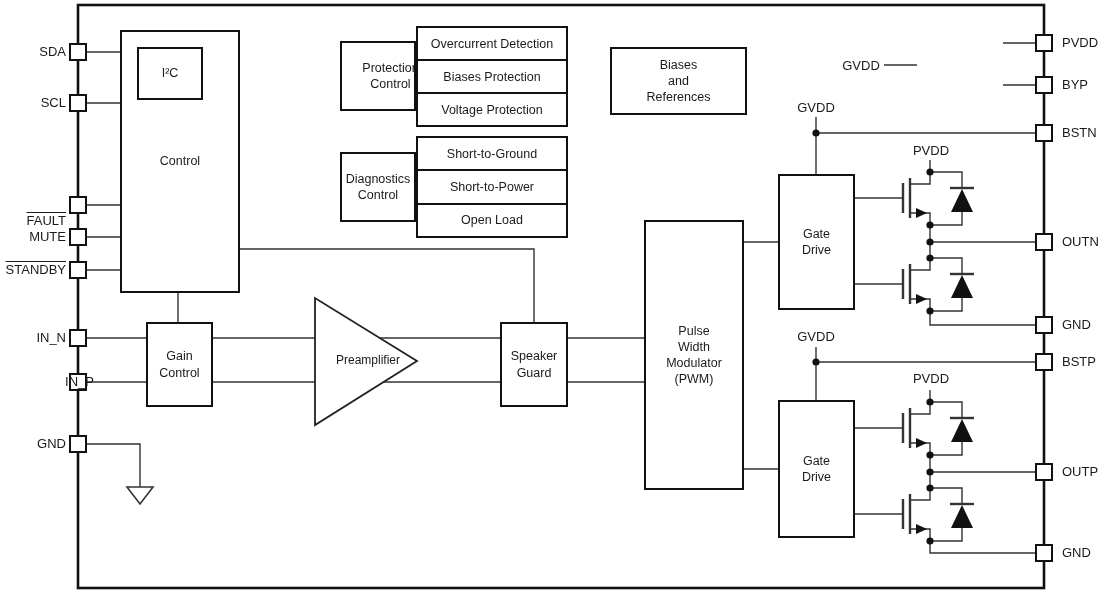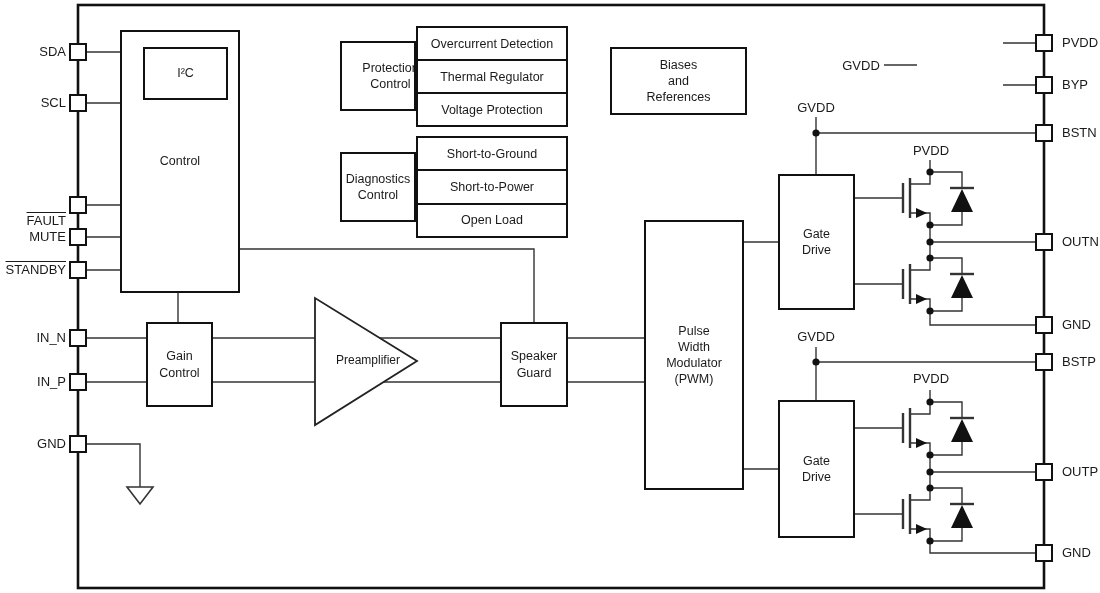--- a/index.html
+++ b/index.html
@@ -102,21 +102,21 @@
 
     <polygon points="315,298 315,425 417,361" fill="#ffffff" stroke="#222" stroke-width="1.8"></polygon>
 
     <use href="#nmos" x="930" y="172"></use>
     <use href="#nmos" x="930" y="258"></use>
     <use href="#nmos" x="930" y="402"></use>
     <use href="#nmos" x="930" y="488"></use>
   </svg>
 
   <div class="box" style="left:120px; top:30px; width:120px; height:263px;">
-    <div class="box" style="left:15px; top:15px; width:85px; height:53px; position:absolute;margin-left:6px;">
+    <div class="box" style="left:15px; top:15px; width:66px; height:53px; position:absolute;">
       <span class="lbl">I²C</span>
     </div>
     <div class="ctrl-label">Control</div>
   </div>
 
   <div class="box" style="left:146px; top:322px; width:67px; height:85px;">
     <span class="lbl">Gain
 Control</span>
   </div>
 
@@ -134,21 +134,21 @@
 (PWM)</span>
   </div>
 
   <div class="box" style="left:340px; top:41px; width:76px; height:70px;padding-left:25px;">
     <span class="lbl">Protection
 Control</span>
   </div>
 
   <div class="stack" style="left:416px; top:26px; width:152px; height:101px;">
     <div class="row">Overcurrent Detection</div>
-    <div class="row">Thermal Regulator</div>
+    <div class="row">Biases Protection</div>
     <div class="row">Voltage Protection</div>
   </div>
 
   <div class="box" style="left:340px; top:152px; width:76px; height:70px;">
     <span class="lbl">Diagnostics
 Control</span>
   </div>
 
   <div class="stack" style="left:416px; top:136px; width:152px; height:102px;">
     <div class="row">Short-to-Ground</div>
@@ -187,21 +187,21 @@
   <div class="pin" style="left:69px; top:329px;"></div>
   <div class="pin" style="left:69px; top:373px;"></div>
   <div class="pin" style="left:69px; top:435px;"></div>
 
   <div class="pinlbl-l" style="top:43px;">SDA</div>
   <div class="pinlbl-l" style="top:94px;">SCL</div>
   <div class="pinlbl-l overline" style="top:212px;">FAULT</div>
   <div class="pinlbl-l" style="top:228px;">MUTE</div>
   <div class="pinlbl-l overline" style="top:261px;">STANDBY</div>
   <div class="pinlbl-l" style="top:329px;">IN_N</div>
-  <div class="pinlbl-l" style="top:373px;">IN_P</div>
+  <div class="pinlbl-l" style="top:373px;margin-left:28px;">IN_P</div>
   <div class="pinlbl-l" style="top:435px;">GND</div>
 
   <div class="pin" style="left:1035px; top:34px;"></div>
   <div class="pin" style="left:1035px; top:76px;"></div>
   <div class="pin" style="left:1035px; top:124px;"></div>
   <div class="pin" style="left:1035px; top:233px;"></div>
   <div class="pin" style="left:1035px; top:316px;"></div>
   <div class="pin" style="left:1035px; top:353px;"></div>
   <div class="pin" style="left:1035px; top:463px;"></div>
   <div class="pin" style="left:1035px; top:544px;"></div>

